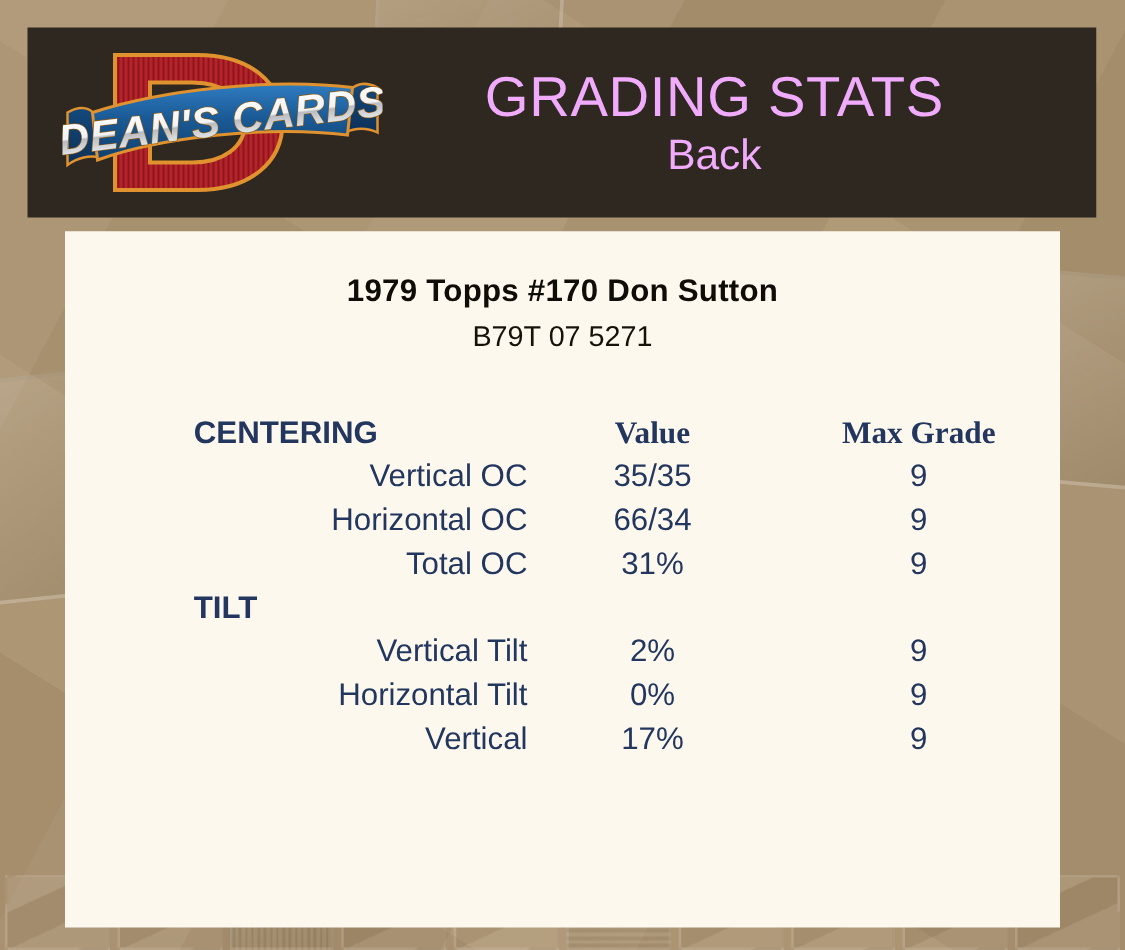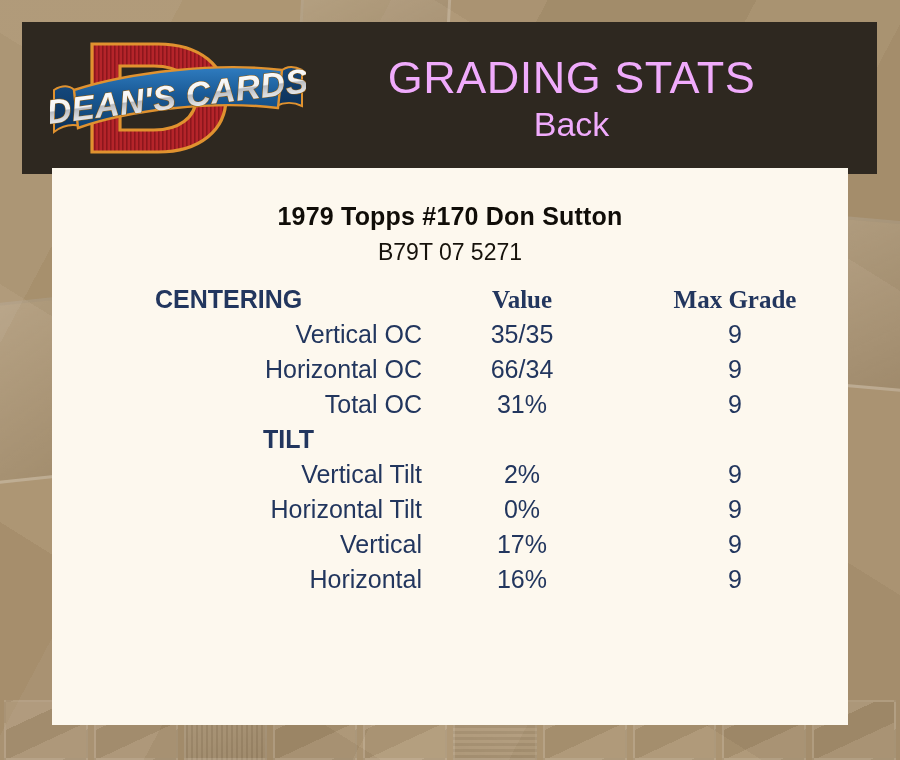--- a/index.html
+++ b/index.html
@@ -106,21 +106,21 @@
     font-size: 34px;
     font-weight: 400;
     display: block;
     margin-top: 6px;
   }
 
   
   #panel {
     position: absolute;
     left: 52px;
-    top: 168px;
+    top: 185px;
     width: 796px;
     height: 557px;
     background: #fdf8ee;
   }
 
   #card-title {
     text-align: center;
     margin-top: 34px;
     font-size: 25px;
     font-weight: bold;
@@ -130,21 +130,21 @@
   #card-subtitle {
     text-align: center;
     margin-top: 8px;
     font-size: 23px;
     font-weight: 400;
     color: #16120b;
   }
 
   
   #stats {
-    margin: 16px 0 0 0;
+    margin: 46px 0 0 0;
     width: 100%;
     border-collapse: collapse;
     color: #22365e;
   }
   #stats col.c-label { width: 370px; }
   #stats col.c-value { width: 200px; }
   #stats col.c-grade { width: 226px; }
 
   #stats th, #stats td {
     padding: 0;
@@ -160,21 +160,21 @@
   #stats .lbl-head {
     text-align: left;
     padding-left: 103px;
   }
   #stats .val-head, #stats .grade-head {
     text-align: center;
     font-family: Liberation Serif, serif;
   }
   #stats tr.section td.sec-name {
     font-weight: bold;
-    text-align: center;
+    text-align: left;
     padding-left: 103px;
   }
   #stats tr.row td.row-name {
     text-align: right;
     padding-left: 152px;
   }
   #stats td.row-value, #stats td.row-grade {
     text-align: center;
   }
 </style>
@@ -291,20 +291,15 @@
         <tr class="row">
           <td class="row-name">Horizontal Tilt</td>
           <td class="row-value">0%</td>
           <td class="row-grade">9</td>
         </tr>
         <tr class="row">
           <td class="row-name">Vertical</td>
           <td class="row-value">17%</td>
           <td class="row-grade">9</td>
         </tr>
-        <tr class="row">
-          <td class="row-name">Horizontal</td>
-          <td class="row-value">16%</td>
-          <td class="row-grade">9</td>
-        </tr>
       </tbody>
   </table>
 </div>
 
 </body></html>

